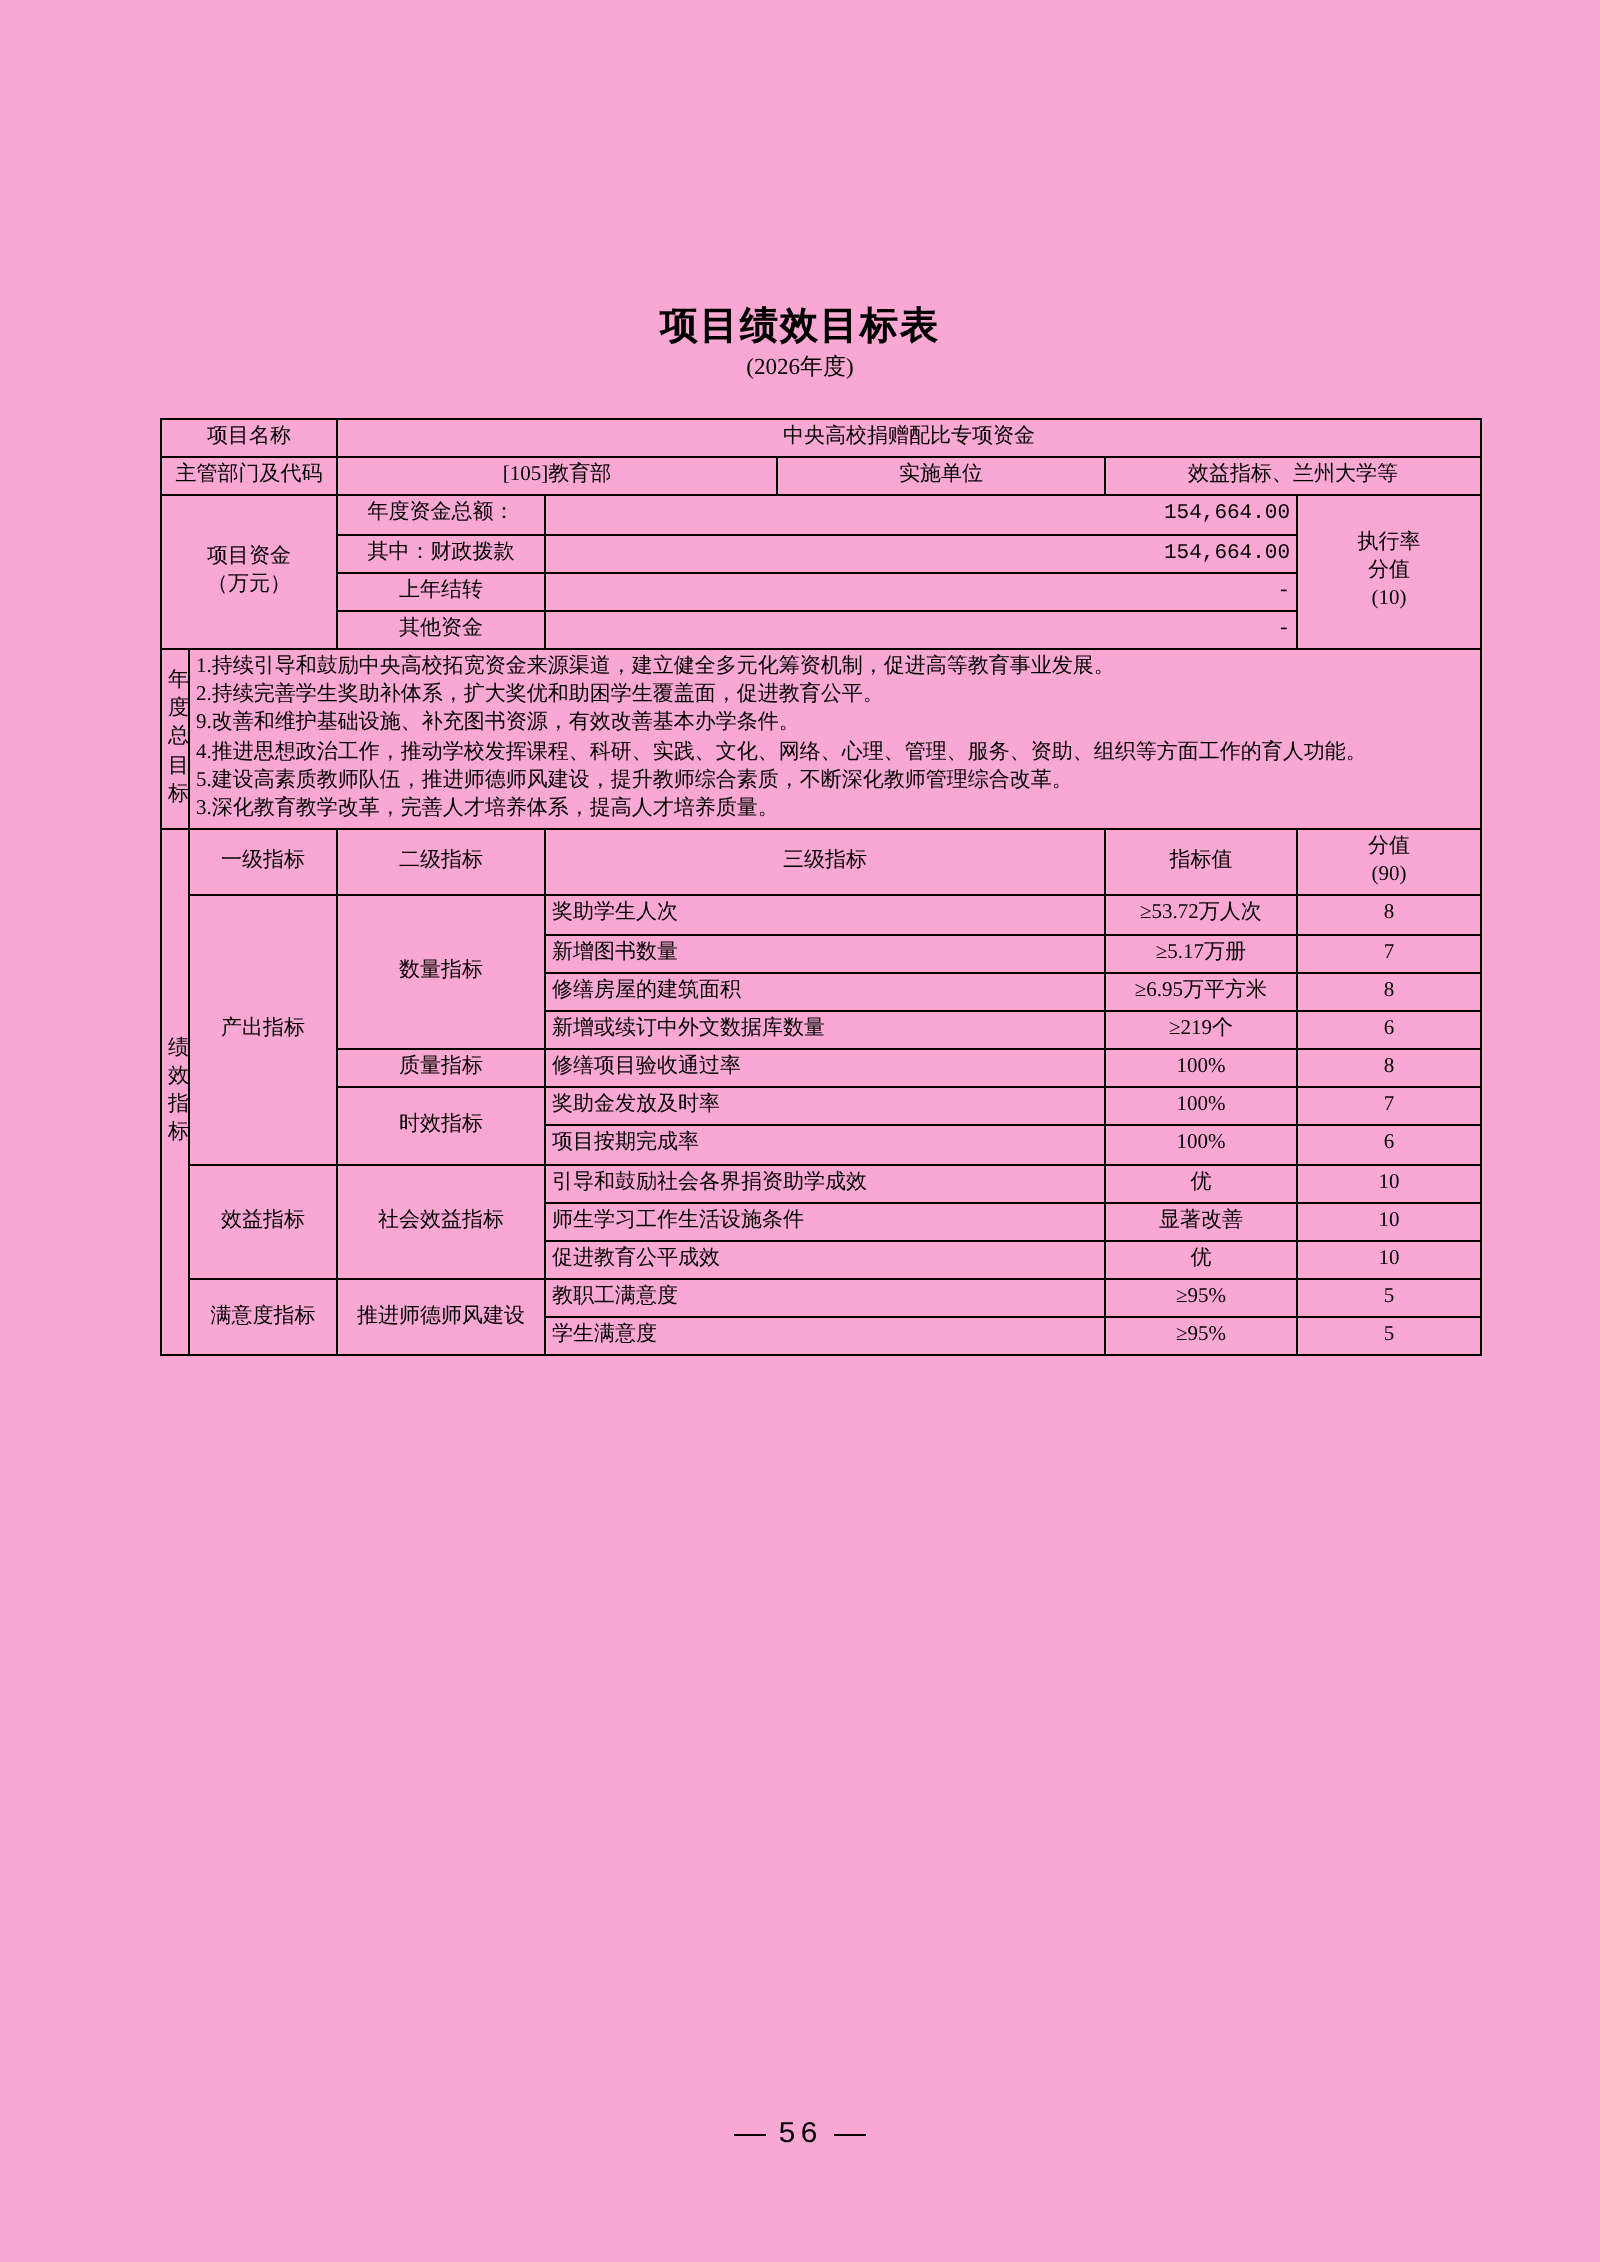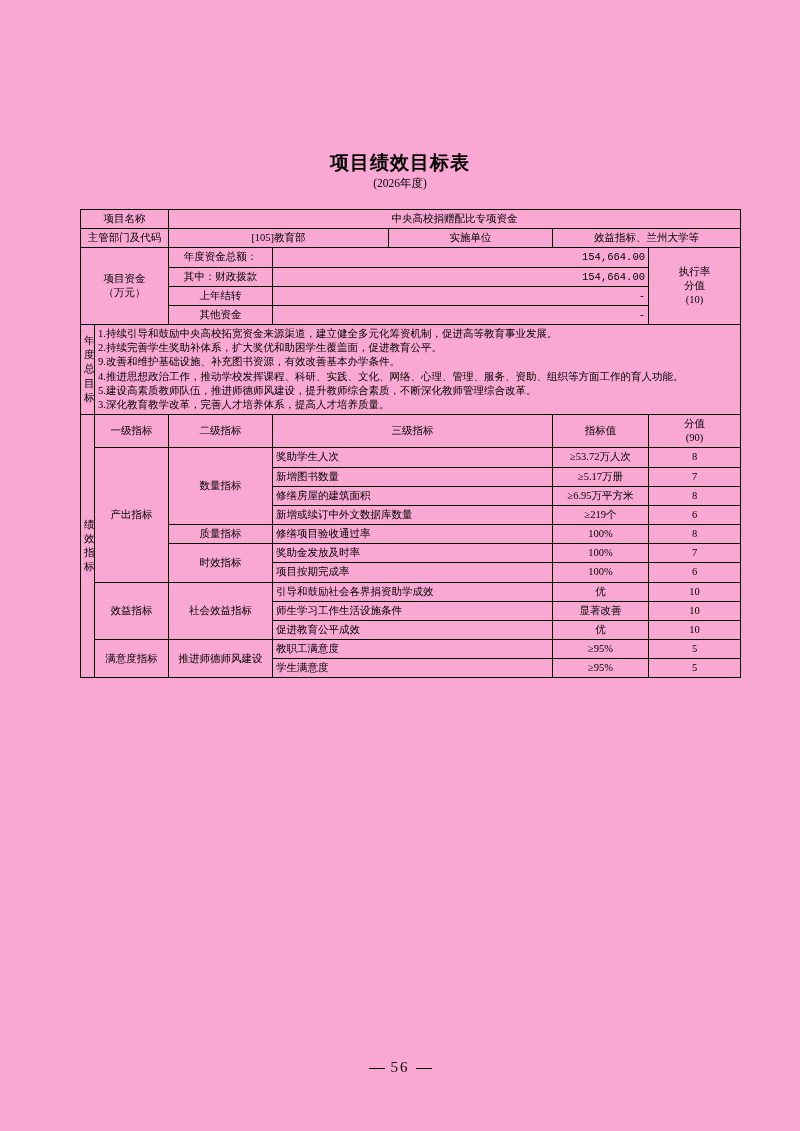--- a/index.html
+++ b/index.html
@@ -64,21 +64,21 @@
     padding: 3px 4px;
   }
   .goals div { margin: 0; }
   .pagenum {
     position: absolute;
     bottom: 55px;
     left: 0;
     right: 0;
     text-align: center;
     font-size: 15px;
-    font-family: Liberation Serif, serif;
+    font-family: Liberation Mono, monospace;
     letter-spacing: 2px;
   }
   .dash {
     display: inline-block;
     width: 16px;
     border-top: 1.5px solid #000;
     vertical-align: middle;
     margin: 0 6px;
   }
   .num-col { font-family: Liberation Mono, monospace; }

